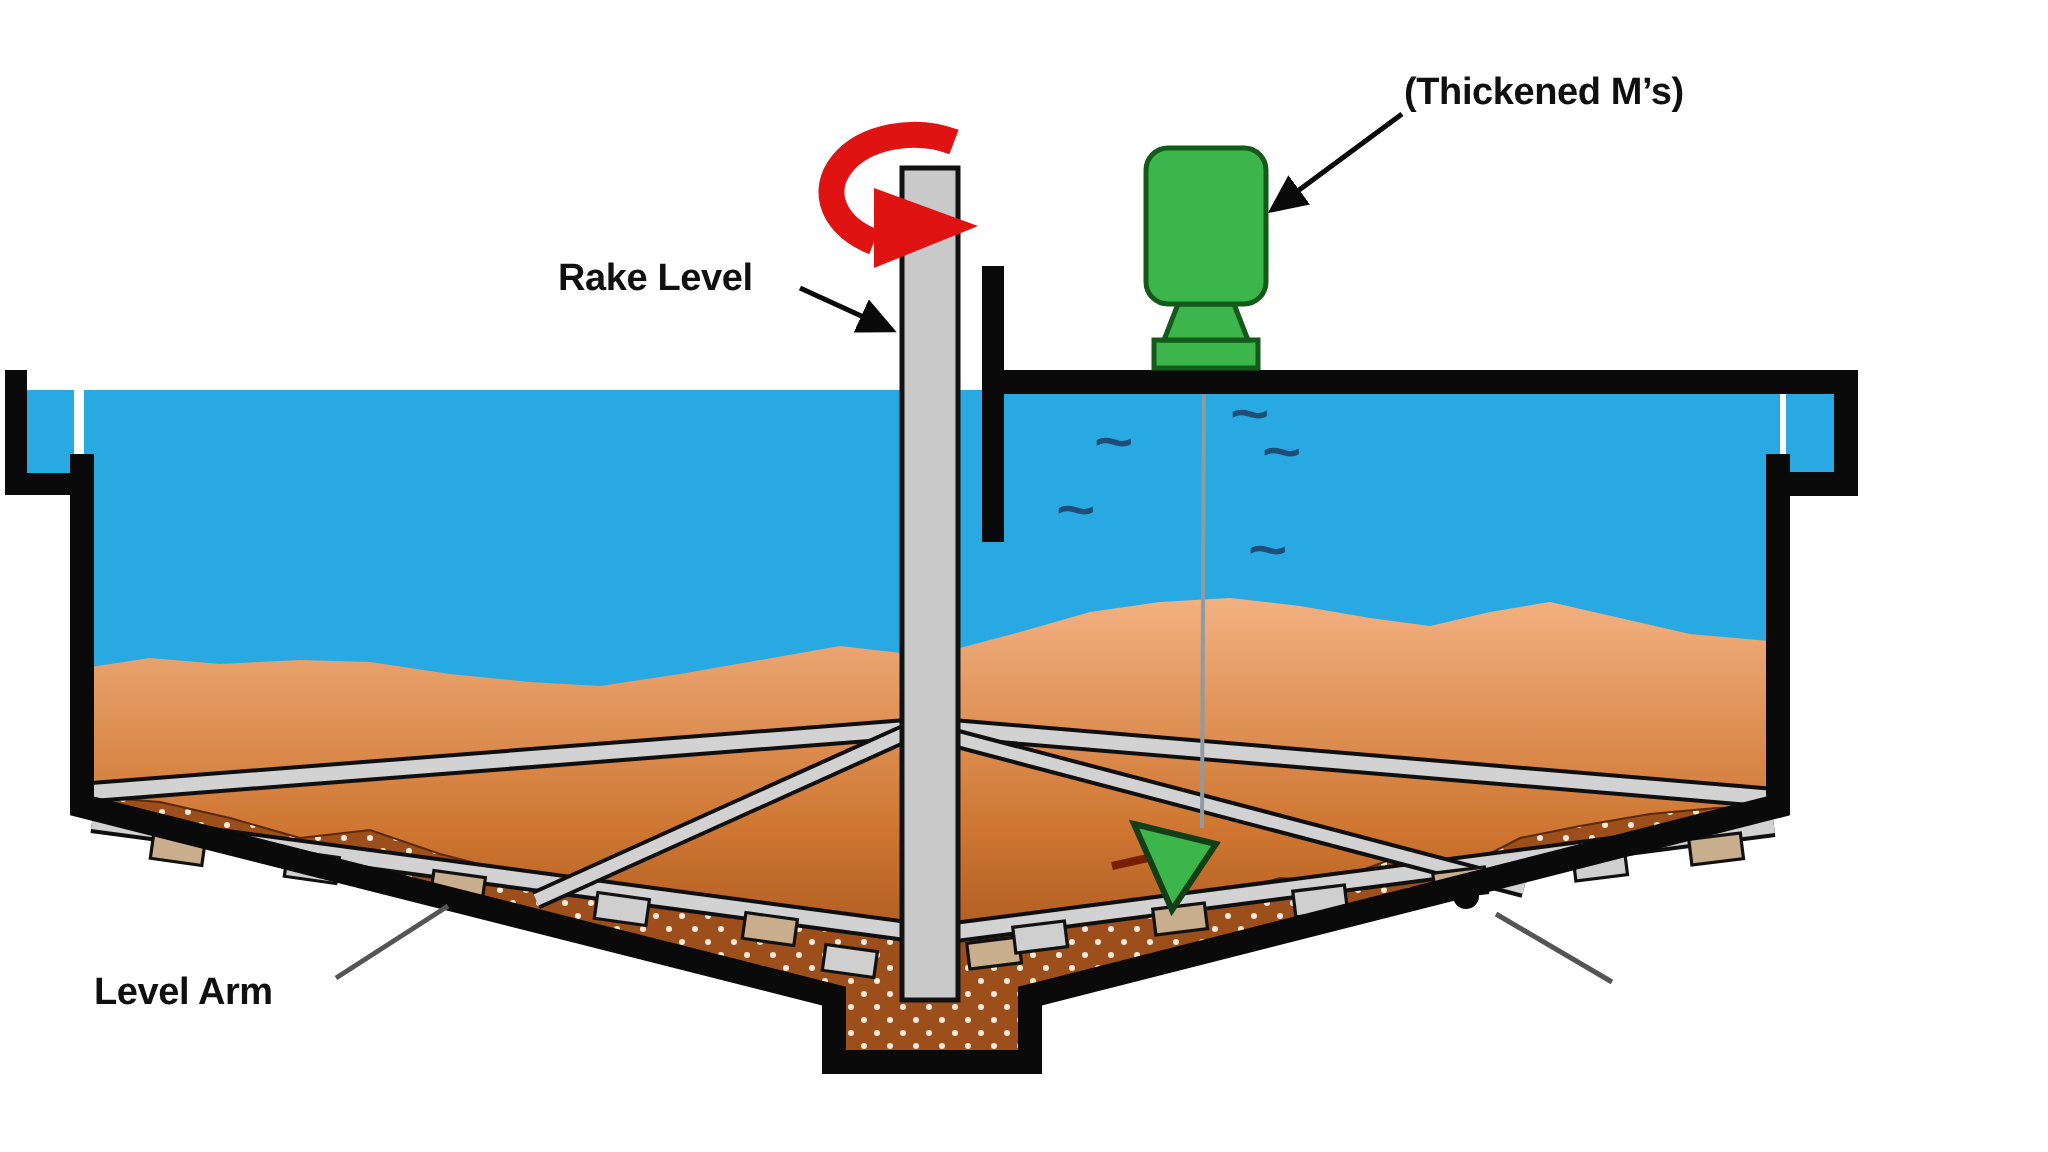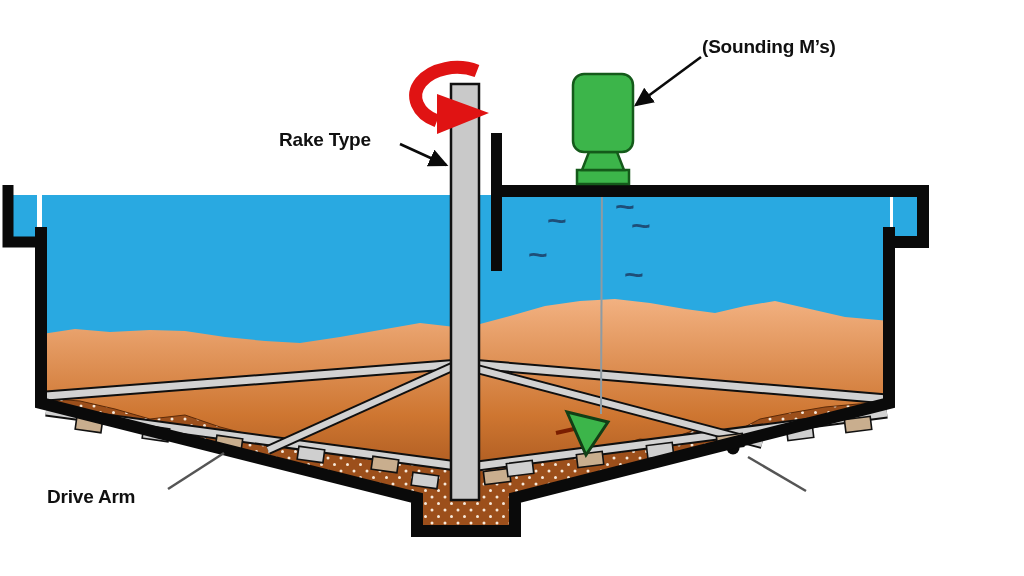--- a/index.html
+++ b/index.html
@@ -129,25 +129,25 @@
     <path d="M 477 71 A 39 27 0 1 0 437 121" fill="none" stroke-width="13" stroke="#E01313"></path>
     <polygon points="437,94 437,134 489,113" fill="#E01313"></polygon>
   </g>
 
   <line x1="400" y1="144" x2="446" y2="165" stroke="#0A0A0A" stroke-width="2.6" marker-end="url(#ah)"></line>
   <line x1="701" y1="57" x2="636" y2="105" stroke="#0A0A0A" stroke-width="2.6" marker-end="url(#ah)"></line>
   <line x1="168" y1="489" x2="224" y2="453" stroke="#555555" stroke-width="2.5"></line>
   <line x1="806" y1="491" x2="748" y2="457" stroke="#555555" stroke-width="2.5"></line>
 </svg>
 
-<div class="lbl lbl-rake-drive">Rake Type</div>
+<div class="lbl lbl-rake-drive">Rake Level</div>
 <div class="lbl lbl-transmitter">
-  <div>(Sounding M’s)</div>
+  <div>(Thickened M’s)</div>
 </div>
-<div class="lbl lbl-rake-arm">Drive Arm</div>
+<div class="lbl lbl-rake-arm">Level Arm</div>
 
 <span class="tilde t1" style="color: rgb(30, 78, 120);">~</span>
 <span class="tilde t2" style="color: rgb(30, 78, 120);">~</span>
 <span class="tilde t3" style="color: rgb(30, 78, 120);">~</span>
 <span class="tilde t4" style="color: rgb(30, 78, 120);">~</span>
 <span class="tilde t5" style="color: rgb(30, 78, 120);">~</span>
 
 </div>
 
 </body></html>

